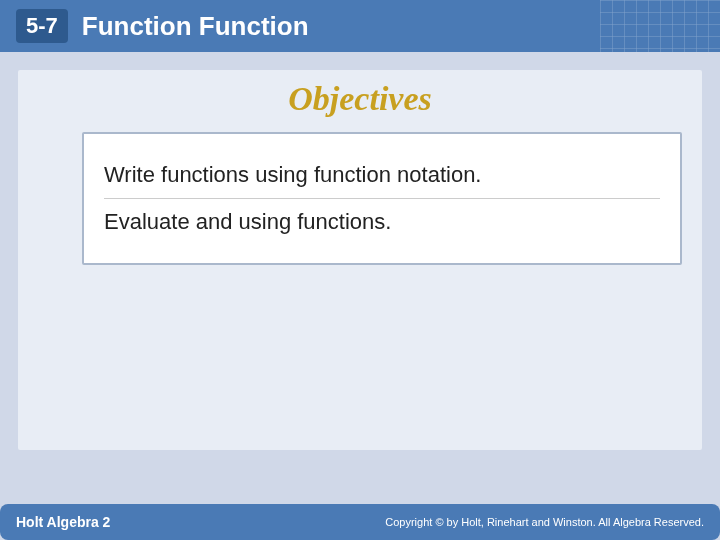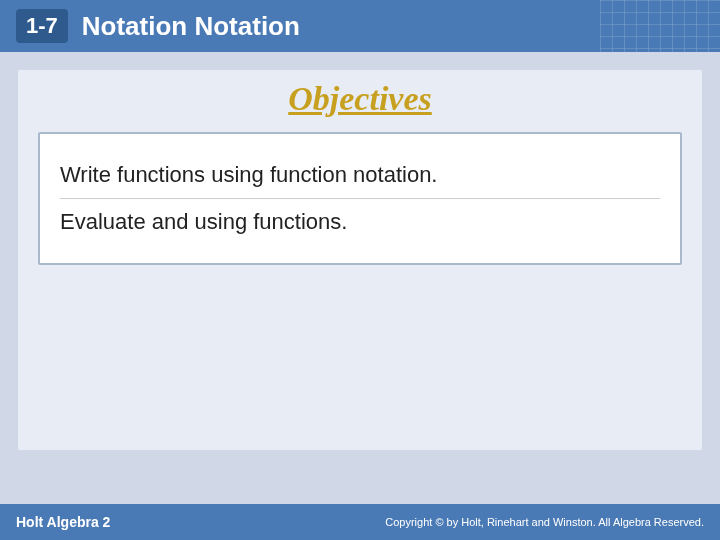--- a/index.html
+++ b/index.html
@@ -52,28 +52,28 @@
     }
 
     .objectives-title {
       text-align: center;
       font-size: 34px;
       font-style: italic;
       font-weight: bold;
       color: #c8a020;
       margin-bottom: 14px;
       font-family: Georgia, serif;
-      text-decoration: underline;
     }
 
     .objectives-box {
       border: 2px solid #aab8cc;
       background: #ffffff;
       border-radius: 2px;
       padding: 18px 20px;
+      margin-left: 44px;
     }
 
     .objective-item {
       font-size: 22px;
       color: #222222;
       padding: 10px 0;
       font-family: Arial, sans-serif;
     }
 
     .objective-item + .objective-item {
@@ -85,20 +85,21 @@
       position: absolute;
       bottom: 0;
       left: 0;
       width: 720px;
       height: 36px;
       background: #4a7ab5;
       display: flex;
       align-items: center;
       justify-content: space-between;
       padding: 0 16px;
+      border-radius: 8px;
     }
 
     .footer-left {
       color: #ffffff;
       font-size: 14px;
       font-weight: bold;
     }
 
     .footer-right {
       color: #ffffff;
@@ -117,22 +118,22 @@
         linear-gradient(rgba(255,255,255,0.5) 1px, transparent 1px),
         linear-gradient(90deg, rgba(255,255,255,0.5) 1px, transparent 1px);
       background-size: 12px 12px;
     }
   </style>
 </head>
 <body>
 
 <div class="header-bar">
   <div class="header-grid"></div>
-  <span class="lesson-badge">1-7</span>
-  <span class="header-title">Notation Notation</span>
+  <span class="lesson-badge">5-7</span>
+  <span class="header-title">Function Function</span>
 </div>
 
 <div class="content-area">
   <div class="objectives-title">Objectives</div>
 
   <div class="objectives-box">
     <div class="objective-item">Write functions using function notation.</div>
     <div class="objective-item">Evaluate and using functions.</div>
   </div>
 </div>

